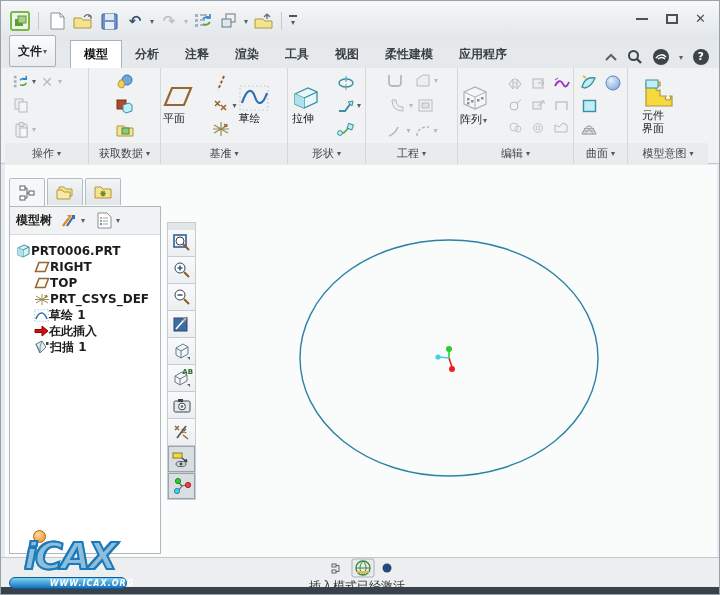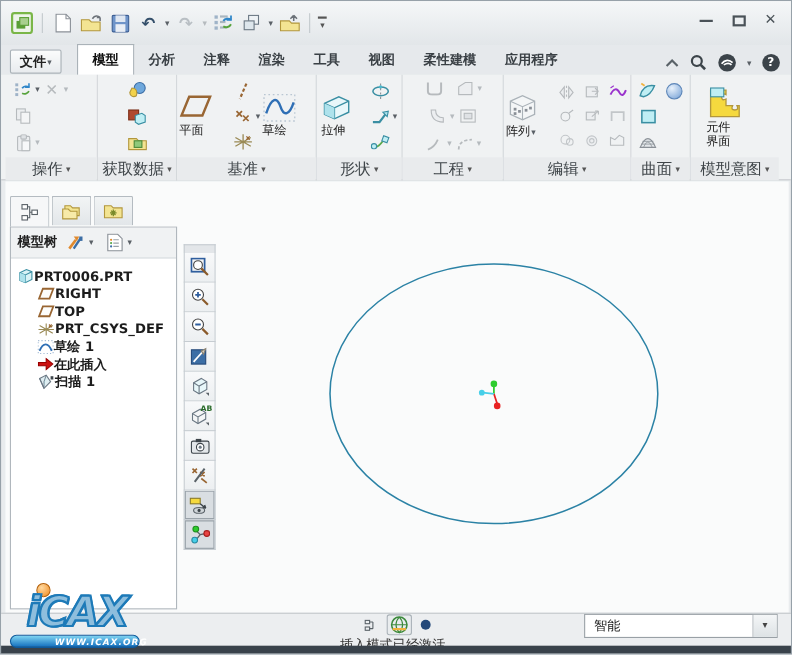--- a/index.html
+++ b/index.html
@@ -28,37 +28,37 @@
     font-size:12px; letter-spacing:0.5px; color:#111; white-space:nowrap; }
   .winctl { position:absolute; right:10px; top:12px; display:flex; gap:16px; align-items:center; }
   .wbtn { width:14px; height:12px; position:relative; }
   .wb-min::after { content:""; position:absolute; left:1px; right:1px; top:5px; height:2px; background:#4a5258; }
   .wb-max::after { content:""; position:absolute; inset:1px; border:2px solid #4a5258; }
   .wb-close::after { content:"✕"; position:absolute; left:0; top:-2px; font-size:13px; font-weight:bold; color:#4a5258; }
 
   
   .tabrow { position:absolute; left:0; top:40px; right:0; height:27px; background:#e6e9ec;
     display:flex; align-items:flex-end; }
-  .filebtn { margin-left:8px; height:22px; padding:0 8px; border:1px solid #aab2b8; border-radius:2px;
+  .filebtn { margin-left:8px; height:32px; padding:0 8px; border:1px solid #aab2b8; border-radius:2px;
     background:linear-gradient(#fbfcfc,#e8ebee); display:flex; align-items:center; margin-bottom:1px; font-weight:bold; }
   .tabs { display:flex; margin-left:14px; height:100%; align-items:flex-end; }
   .tab { padding:4px 13px 5px 13px; font-weight:bold; color:#3a4045; white-space:nowrap; }
   .tab.active { background:#fff; border:1px solid #aab2b8; border-bottom:none; color:#111; padding-top:5px; }
   .tabrow-right { position:absolute; right:10px; bottom:3px; display:flex; align-items:center; gap:10px; }
   .round-dark { width:16px; height:16px; border-radius:50%; background:#3c444a; position:relative; }
   .round-dark.q::after { content:"?"; position:absolute; left:4.5px; top:1px; color:#fff; font-size:11px; font-weight:bold; }
 
   
   .ribbon { position:absolute; left:0; top:67px; right:0; height:96px; background:#f0f2f3;
     border-bottom:1px solid #c3c7ca; }
   .grp { position:absolute; top:0; height:96px; border-right:1px solid #d4d8db;
     display:flex; flex-direction:column; }
   .gbody { flex:1; display:flex; align-items:center; justify-content:center; gap:2px; padding:2px; }
   .glabel { height:21px; background:#e9ebed; display:flex; align-items:center; justify-content:center;
-    font-size:14px; color:#3f4549; white-space:nowrap; }
+    font-size:11px; color:#3f4549; white-space:nowrap; }
   .glabel::after { content:"▾"; font-size:8px; color:#555; margin-left:3px; }
   .bigbtn { width:52px; display:flex; flex-direction:column; align-items:flex-start; gap:2px; padding:2px 0; }
   .bigbtn .lbl { font-size:11px; color:#222; line-height:1.15; text-align:center; }
   .smcol { display:flex; flex-direction:column; justify-content:center; gap:3px; }
   .smrow { display:flex; align-items:center; gap:1px; }
   .smbtn { width:20px; height:20px; display:flex; align-items:center; justify-content:center; }
   .gicon { color:#b6babd; font-weight:bold; }
   svg { display:block; }
 
   
@@ -797,24 +797,20 @@
     <div class="binocbtn">
       <svg width="20" height="15" viewBox="0 0 20 15">
           <rect x="1" y="4" width="7" height="10" rx="2" fill="#1c1c1c"></rect>
           <rect x="12" y="4" width="7" height="10" rx="2" fill="#1c1c1c"></rect>
           <rect x="3" y="1" width="3" height="4" fill="#1c1c1c"></rect>
           <rect x="14" y="1" width="3" height="4" fill="#1c1c1c"></rect>
           <rect x="8" y="6" width="4" height="3" fill="#1c1c1c"></rect>
           <rect x="9" y="2" width="2" height="5" fill="#fff"></rect>
         </svg>
     </div>
-    <div class="filter">
-      <span class="fval">智能</span>
-      <span class="fdrop"></span>
-    </div>
   </div>
   <div class="bottomstrip"></div>
 
   <div class="watermark">
     <span class="wm-ball"></span>
     <span class="wm-text">iCAX</span>
     <span class="wm-banner">
       <span>WWW.ICAX.ORG</span>
     </span>
   </div>

